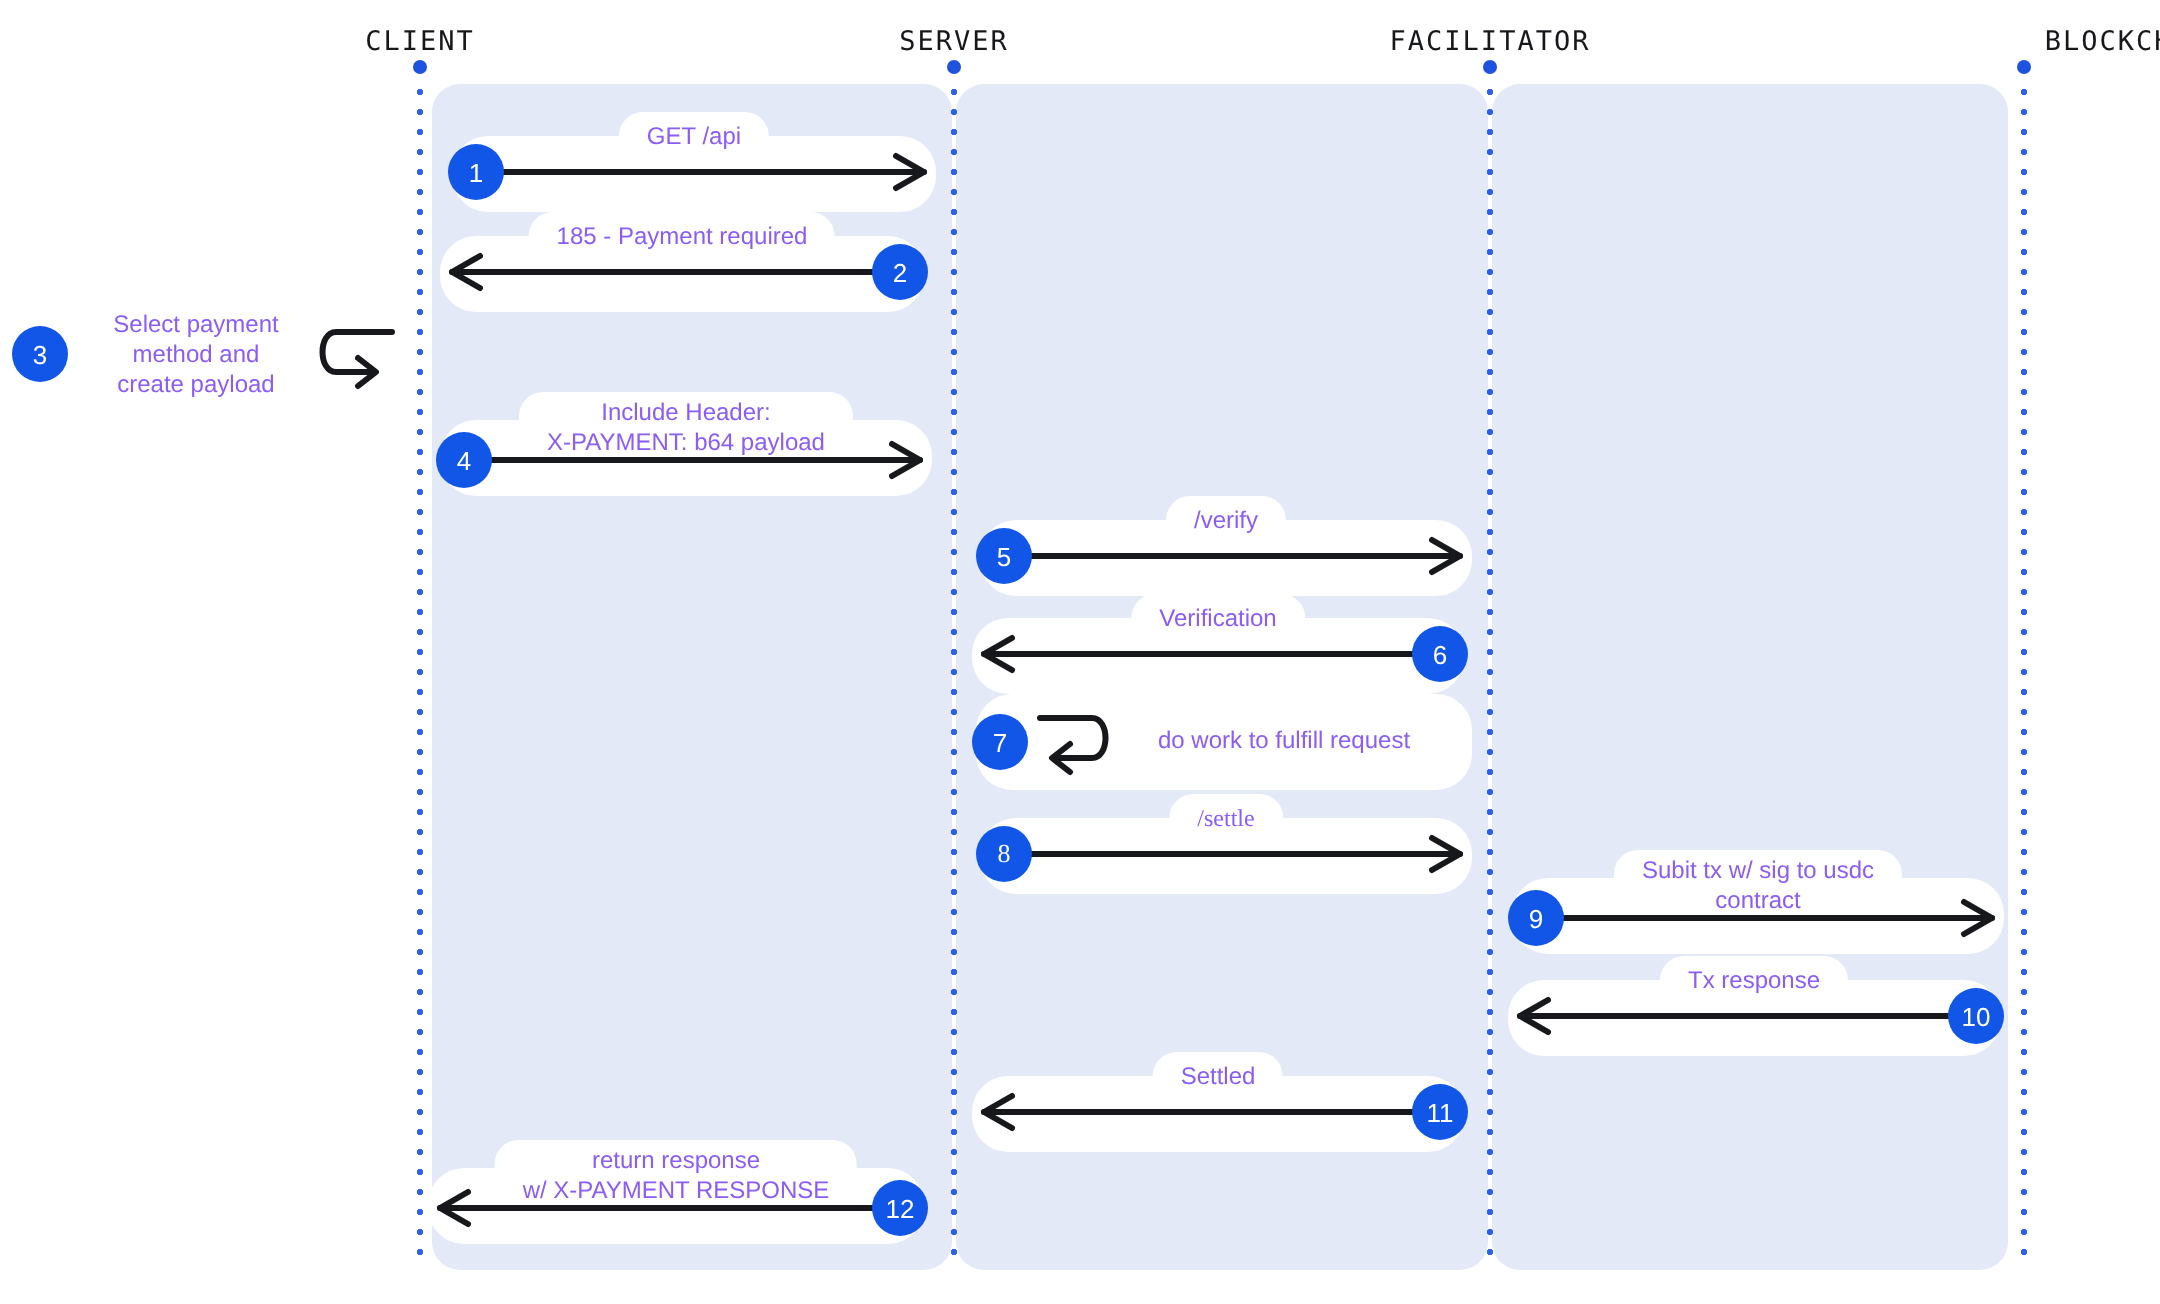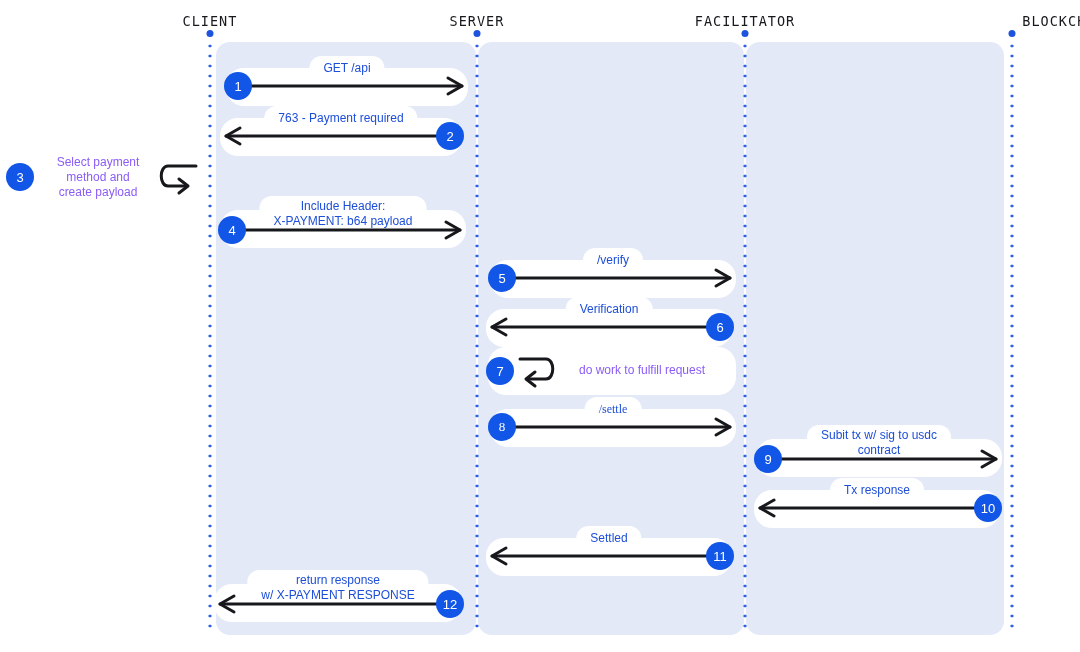--- a/index.html
+++ b/index.html
@@ -25,21 +25,21 @@
   
   .panel{position:absolute;top:42px;height:593px;background:#e4e9f8;border-radius:14px;z-index:1;}
   
   .msg{position:absolute;z-index:4;}
   .band{position:absolute;left:2px;right:2px;background:#ffffff;border-radius:18px;}
   .msg.one .band{top:12px;height:38px;}
   .msg.two .band{top:24px;height:38px;}
   .label{
     position:absolute;left:50%;transform:translateX(-50%);
     background:#ffffff;border-radius:12px;padding:4px 14px;
-    text-align:center;font-size:12px;line-height:15px;white-space:nowrap;color:#1d4ed8;
+    text-align:center;font-size:12px;line-height:15px;white-space:nowrap;color:#8b5cf6;
   }
   .msg.one .label{top:0;line-height:16px;}
   .msg.two .label{top:10px;padding:3px 14px;text-align:center;}
   .arrow-svg{position:absolute;left:0;}
   .msg.one .arrow-svg{top:19px;}
   .msg.two .arrow-svg{top:33px;}
   .step{
     position:absolute;width:28px;height:28px;border-radius:50%;background:#1156e6;
     color:#ffffff;font-size:13px;display:flex;align-items:center;justify-content:center;
     z-index:5;
@@ -88,21 +88,21 @@
     <svg class="arrow-svg" width="246" height="22">
       <line class="stroke" x1="14" y1="11" x2="238" y2="11"></line>
         <polyline class="stroke" points="224,3 238,11 224,19"></polyline>
     </svg>
     <div class="step at-left">1</div>
   </div>
 
   <div class="msg one" style="left:218px;top:106px;width:246px;height:50px;">
     <div class="band"></div>
     <div class="label">
-        <div>763 - Payment required</div>
+        <div>185 - Payment required</div>
       </div>
     <svg class="arrow-svg" width="246" height="22">
       <line class="stroke" x1="232" y1="11" x2="8" y2="11"></line>
         <polyline class="stroke" points="22,3 8,11 22,19"></polyline>
     </svg>
     <div class="step at-right">2</div>
   </div>
 
   <div class="self" style="left:6px;top:147px;width:196px;height:62px;">
     <div class="bubble" style="left:22px;top:0;width:140px;height:62px;"></div>

